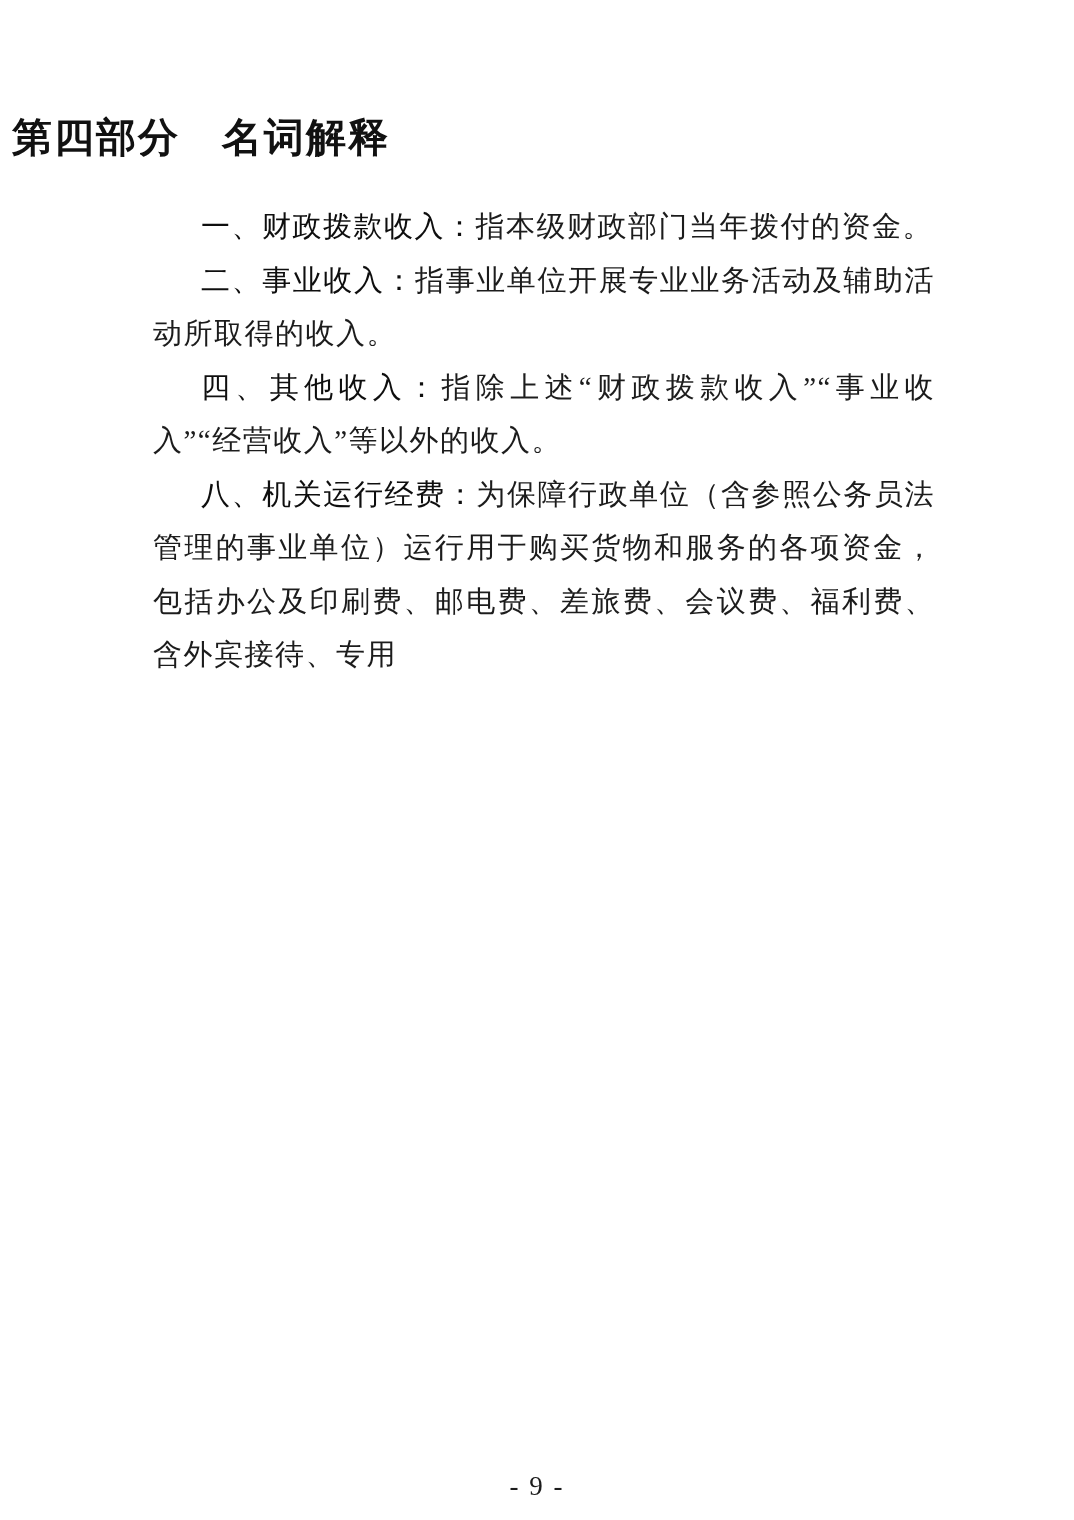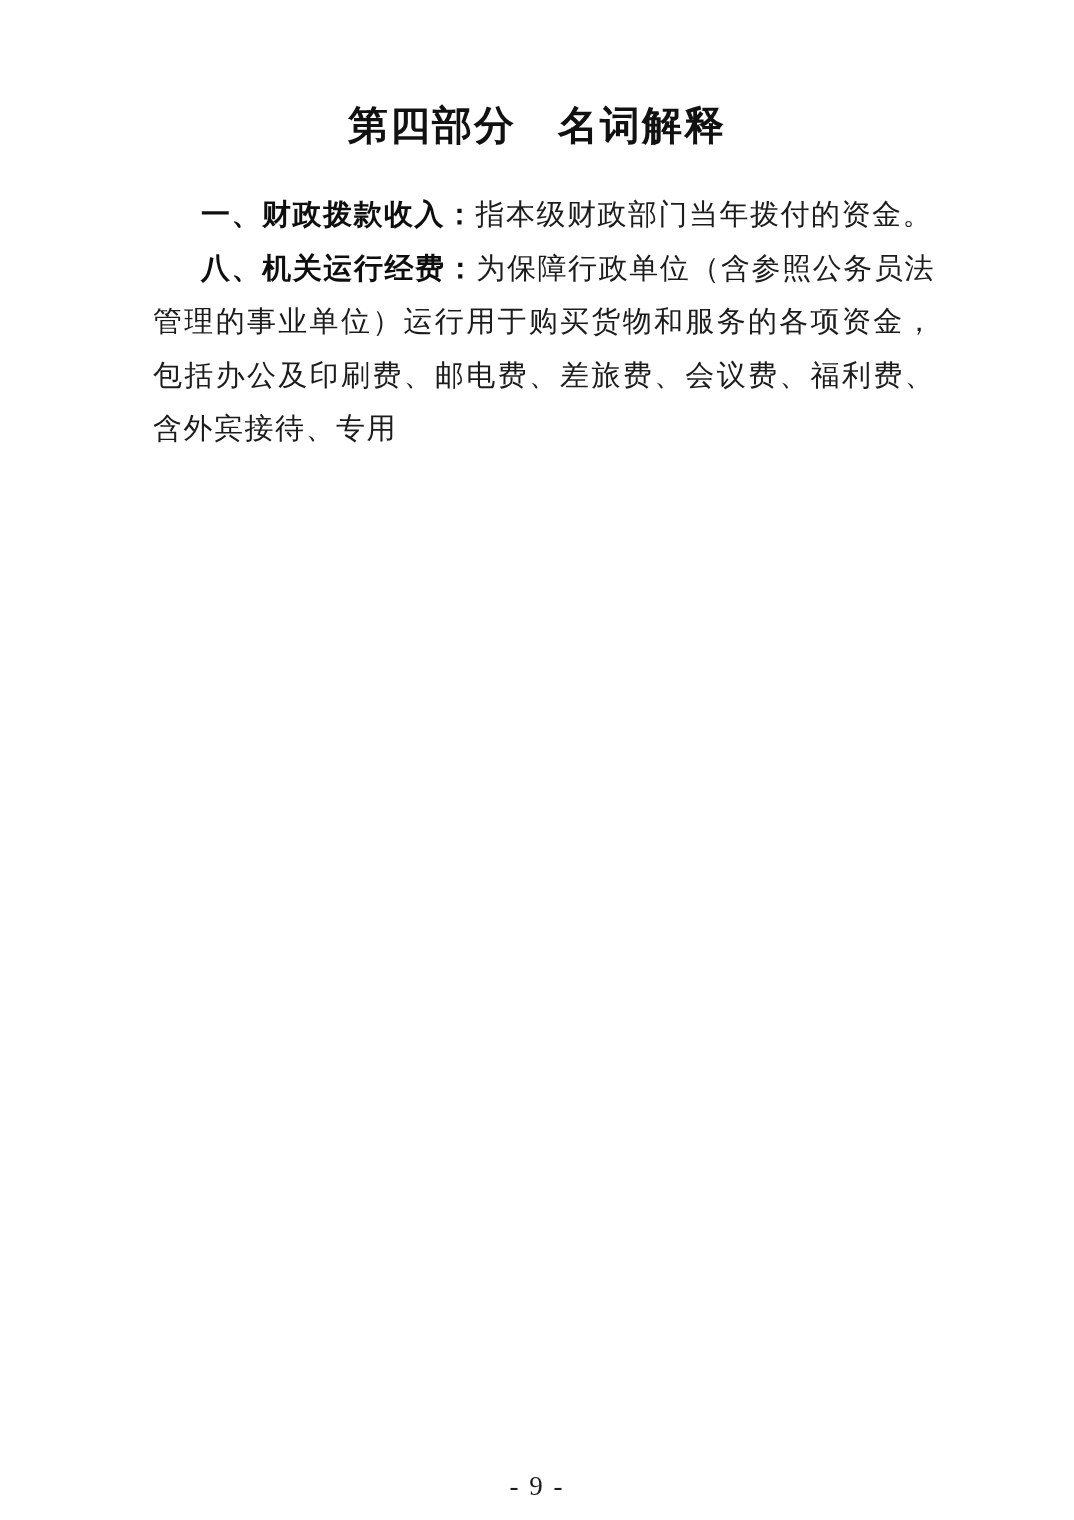--- a/index.html
+++ b/index.html
@@ -9,47 +9,47 @@
   }
   .page {
     position: relative;
     width: 1074px;
     height: 1520px;
     background: #ffffff;
     color: #141414;
     overflow: hidden;
   }
   .doc-title {
-    margin: 0;
+    margin: 12px;
     padding-top: 102px;
     font-family: "Liberation Sans", sans-serif;
     font-weight: 700;
     font-size: 40px;
     line-height: 46px;
-    text-align: center;
+    text-align: left;
     letter-spacing: 2px;
     color: #111111;
   }
   .content {
     width: 782px;
     margin: 40px 0 0 153px;
     font-family: "Liberation Serif", serif;
     font-size: 29px;
     line-height: 53.5px;
     text-align: justify;
     letter-spacing: 1.5px;
     color: #1c1c1c;
   }
   .para {
     margin: 0;
     padding: 0;
     text-indent: 48px;
   }
   .term {
-    font-weight: 700;
+    font-weight: 400;
     font-family: "Liberation Sans", sans-serif;
     color: #0e0e0e;
   }
   .page-footer {
     position: absolute;
     top: 1471px;
     left: 0;
     right: 0;
     text-align: center;
     font-family: "Liberation Serif", serif;
@@ -59,17 +59,19 @@
   }
 </style>
 </head>
 <body>
 
 <div class="page">
   <h1 class="doc-title">第四部分　名词解释</h1>
 
   <div class="content" id="paragraphs">
       <p class="para"><span class="term">一、财政拨款收入：</span><span class="definition">指本级财政部门当年拨付的资金。</span></p>
+      <p class="para"><span class="term">二、事业收入：</span><span class="definition">指事业单位开展专业业务活动及辅助活动所取得的收入。</span></p>
+      <p class="para"><span class="term">四、其他收入：</span><span class="definition">指除上述“财政拨款收入”“事业收入”“经营收入”等以外的收入。</span></p>
       <p class="para"><span class="term">八、机关运行经费：</span><span class="definition">为保障行政单位（含参照公务员法管理的事业单位）运行用于购买货物和服务的各项资金，包括办公及印刷费、邮电费、差旅费、会议费、福利费、含外宾接待、专用</span></p>
     </div>
 
   <div class="page-footer">- 9 -</div>
 </div>
 
 </body></html>

